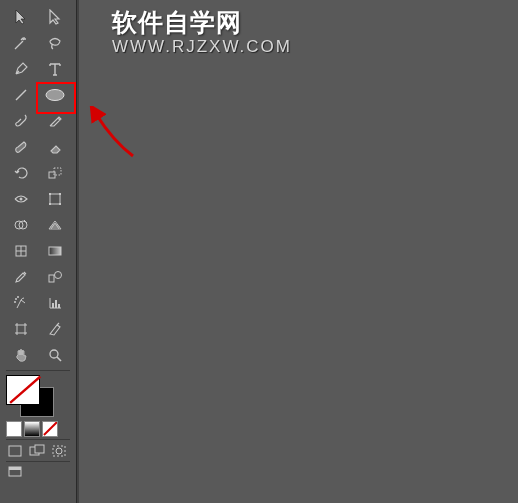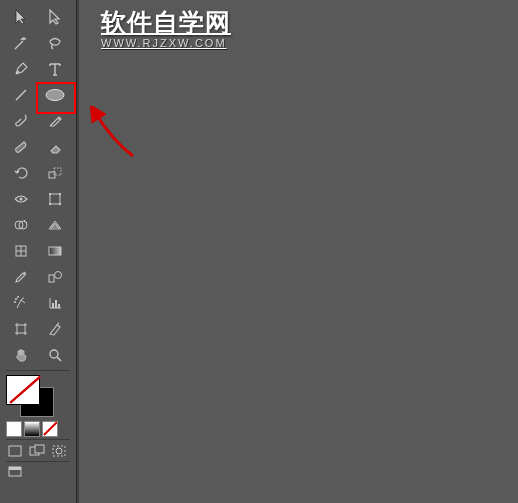--- a/index.html
+++ b/index.html
@@ -50,34 +50,33 @@
     z-index: 10;
   }
   .arrow {
     position: absolute;
     left: 88px;
     top: 106px;
     z-index: 5;
   }
   .watermark {
     position: absolute;
-    left: 101px;
+    left: 112px;
     top: 6px;
     color: #fff;
     z-index: 2;
-    text-decoration: underline;
   }
   .watermark .t1 {
     font-size: 25px;
     font-weight: bold;
     letter-spacing: 1px;
     text-shadow: 1px 1px 2px rgba(0,0,0,.6);
   }
   .watermark .t2 {
-    font-size: 11px;
+    font-size: 17px;
     letter-spacing: 2px;
     color: #d9d9d9;
     text-shadow: 1px 1px 1px rgba(0,0,0,.6);
     margin-top: -2px;
   }
   .separator {
     width: 64px;
     height: 1px;
     background: #3a3a3a;
     margin: 2px auto;

